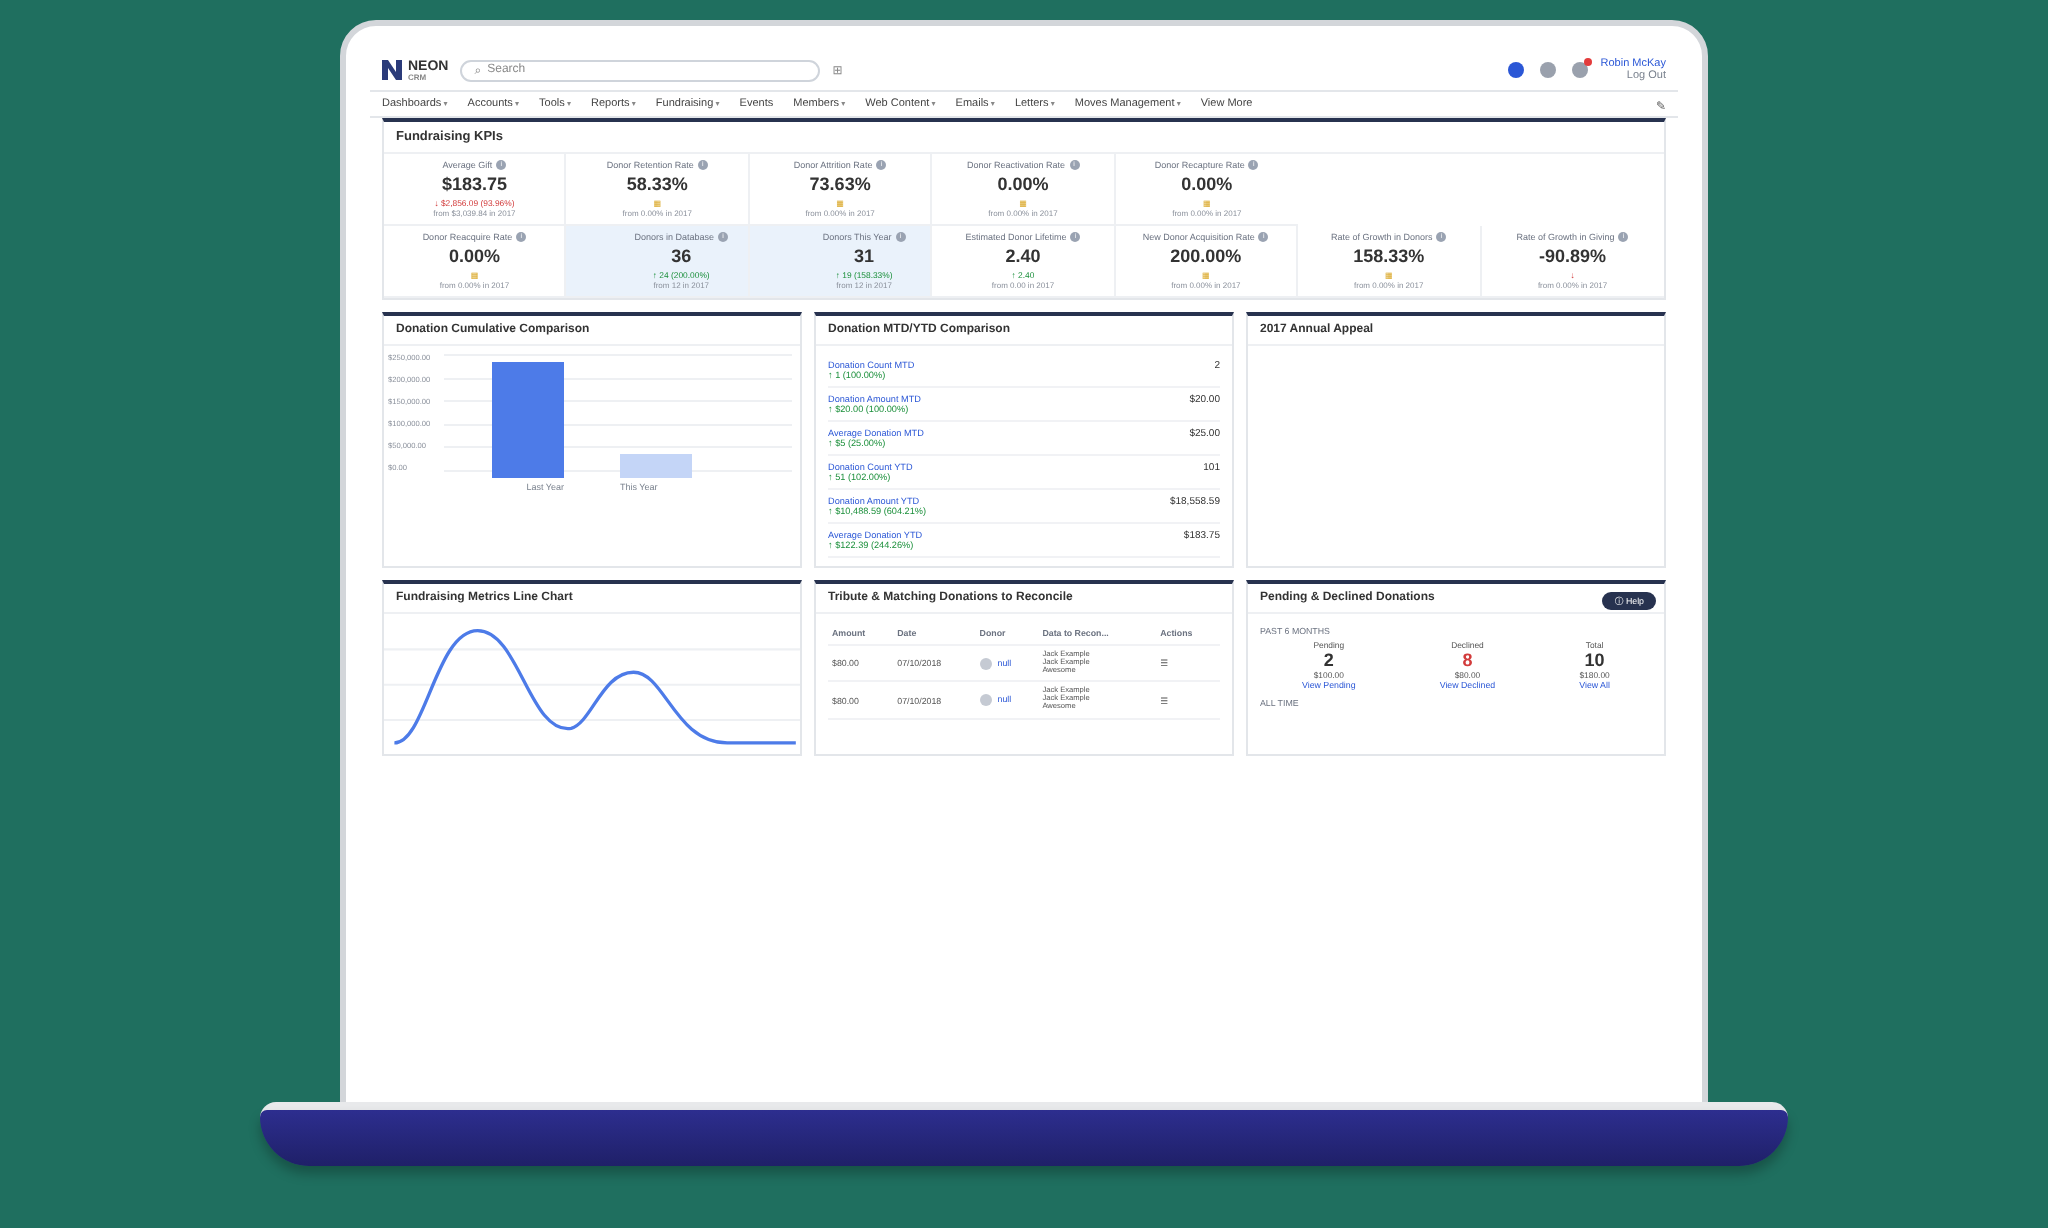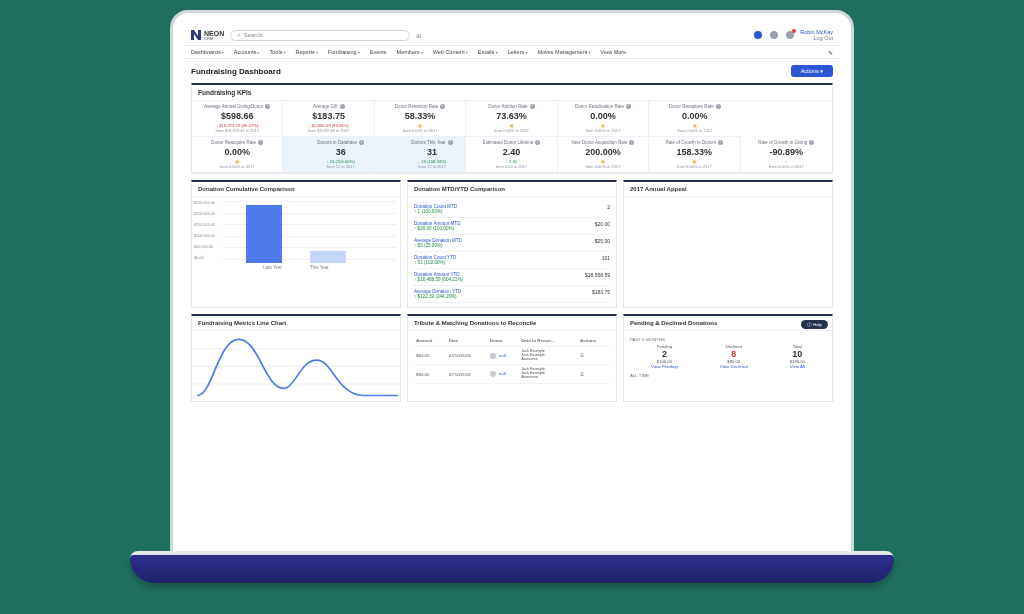--- a/index.html
+++ b/index.html
@@ -134,37 +134,24 @@
     <span>Events</span>
     <span class="caret">Members</span>
     <span class="caret">Web Content</span>
     <span class="caret">Emails</span>
     <span class="caret">Letters</span>
     <span class="caret">Moves Management</span>
     <span>View More</span>
     <span class="pencil">✎</span>
   </div>
 
-  <div class="titlebar">
-    <h1>Fundraising Dashboard</h1>
-    <div class="actionsbtn">Actions  ▾</div>
-  </div>
 
   <div class="kpipanel">
     <h2>Fundraising KPIs</h2>
     <div class="kpirow" id="kpirow0">
-          <div class="kpi">
-            <div class="lbl">
-              <span>Average Annual Giving/Donor</span>
-              <span class="info">i</span>
-            </div>
-            <div class="val">$598.66</div>
-            <div class="delta red">↓ $18,373.79 (96.47%)</div>
-            <div class="from">from $18,972.45 in 2017</div>
-          </div>
           <div class="kpi">
             <div class="lbl">
               <span>Average Gift</span>
               <span class="info">i</span>
             </div>
             <div class="val">$183.75</div>
             <div class="delta red">↓ $2,856.09 (93.96%)</div>
             <div class="from">from $3,039.84 in 2017</div>
           </div>
           <div class="kpi">

